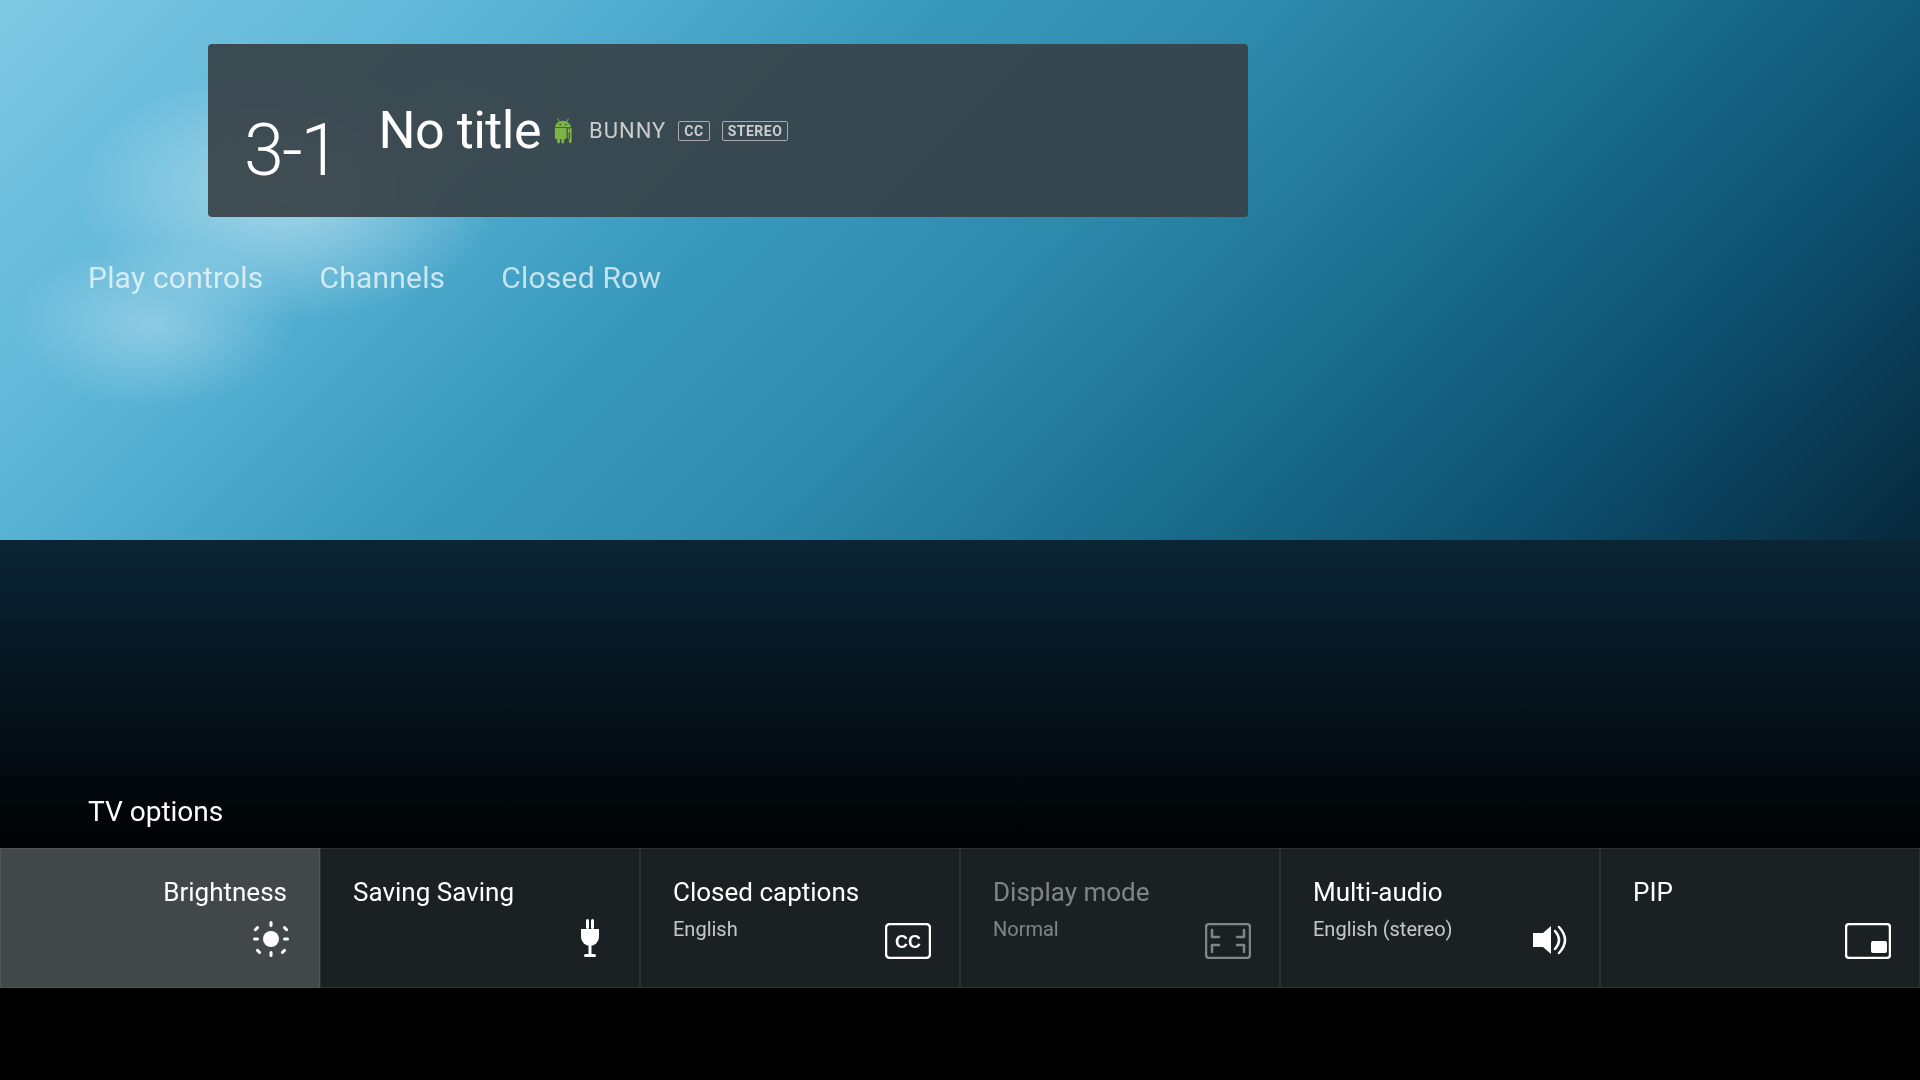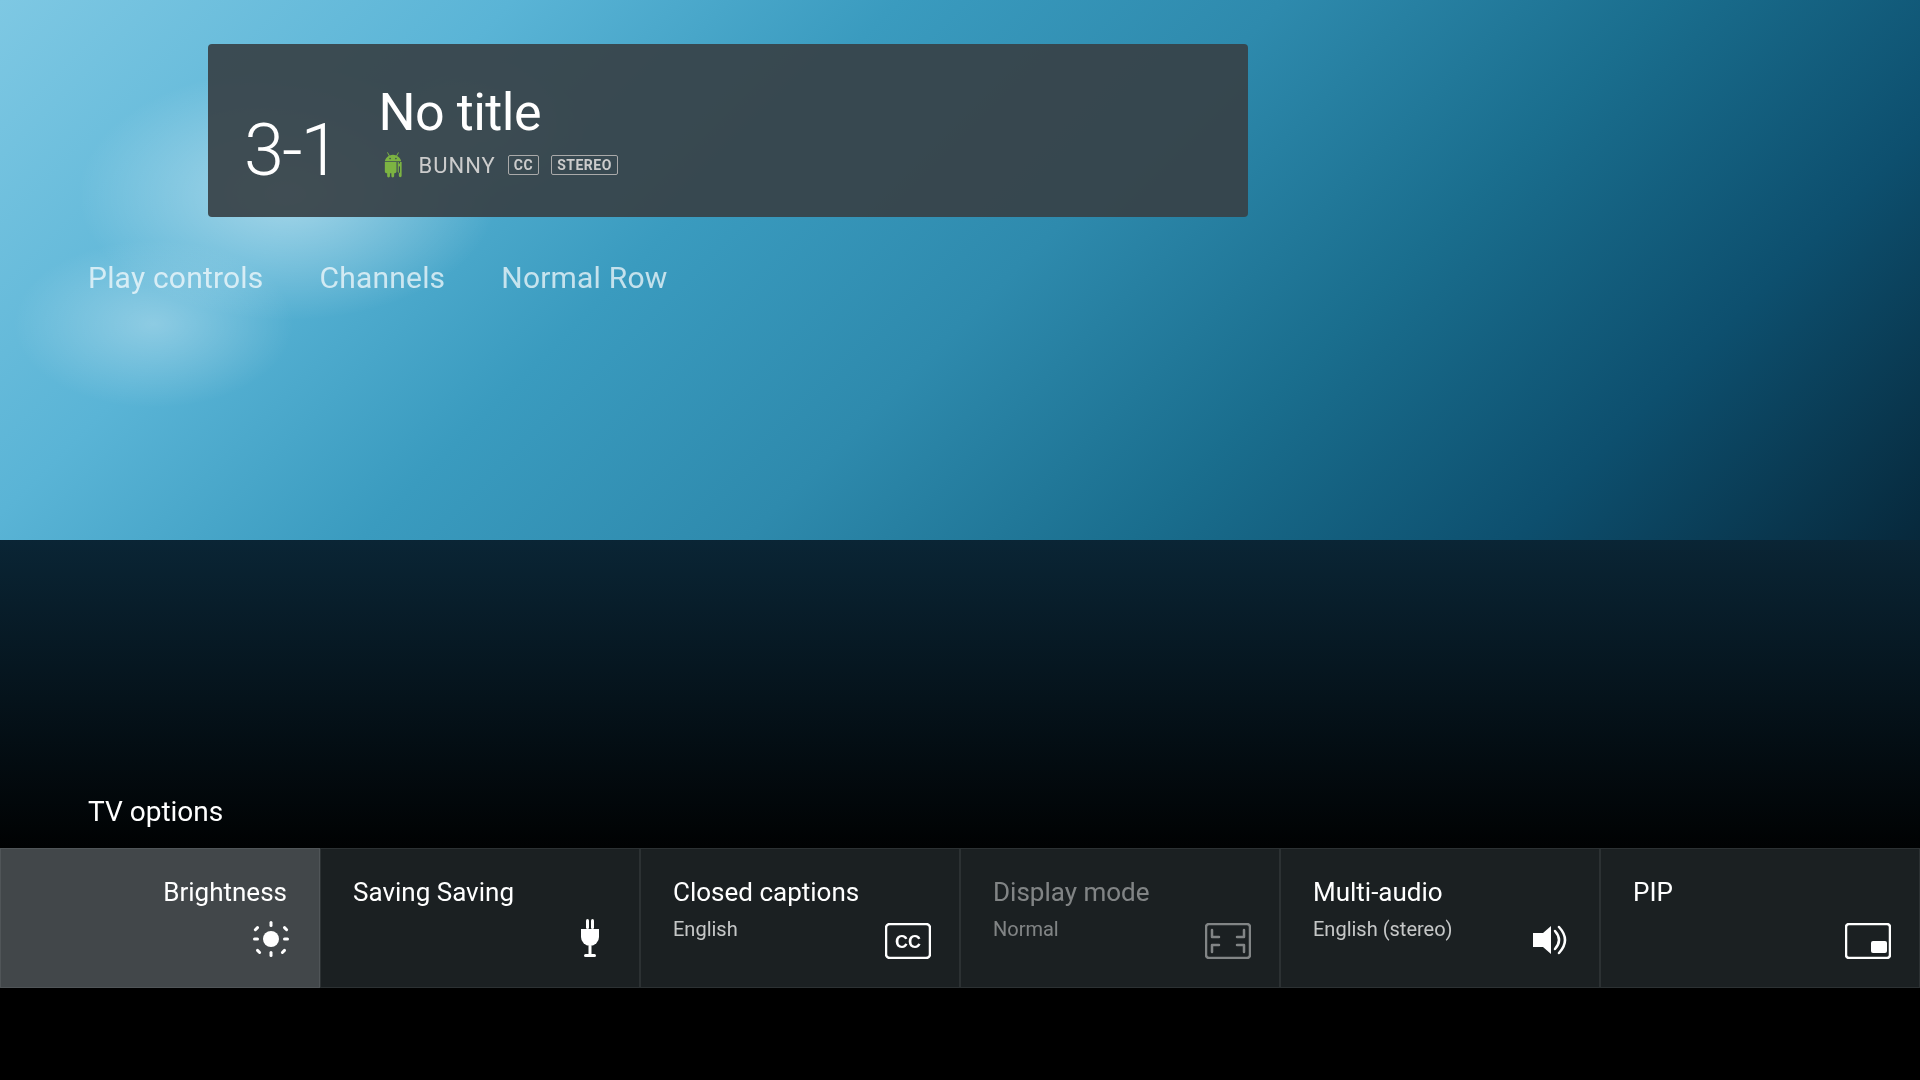--- a/index.html
+++ b/index.html
@@ -69,21 +69,21 @@
       font-size: 72px;
       font-weight: 300;
       color: #fff;
       letter-spacing: -2px;
       white-space: nowrap;
       margin-top: 40px;
     }
 
     .channel-info {
       display: flex;
-      flex-direction: column;
+      flex-direction: row;
       gap: 8px;
     }
 
     .channel-title {
       font-size: 52px;
       font-weight: 400;
       color: #fff;
       letter-spacing: -0.5px;
     }
 
@@ -225,21 +225,21 @@
 </div>
 
 <nav class="sidebar">
   <div class="sidebar-item">
     <span>Play controls</span>
   </div>
   <div class="sidebar-item">
     <span>Channels</span>
   </div>
   <div class="sidebar-item">
-    <span>Normal Row</span>
+    <span>Closed Row</span>
   </div>
 </nav>
 
 <div class="tv-options">
   <div class="tv-options-title">TV options</div>
   <div class="options-row">
 
     <div class="option-card active">
       <span class="option-title">Brightness</span>
       <span class="option-icon">

